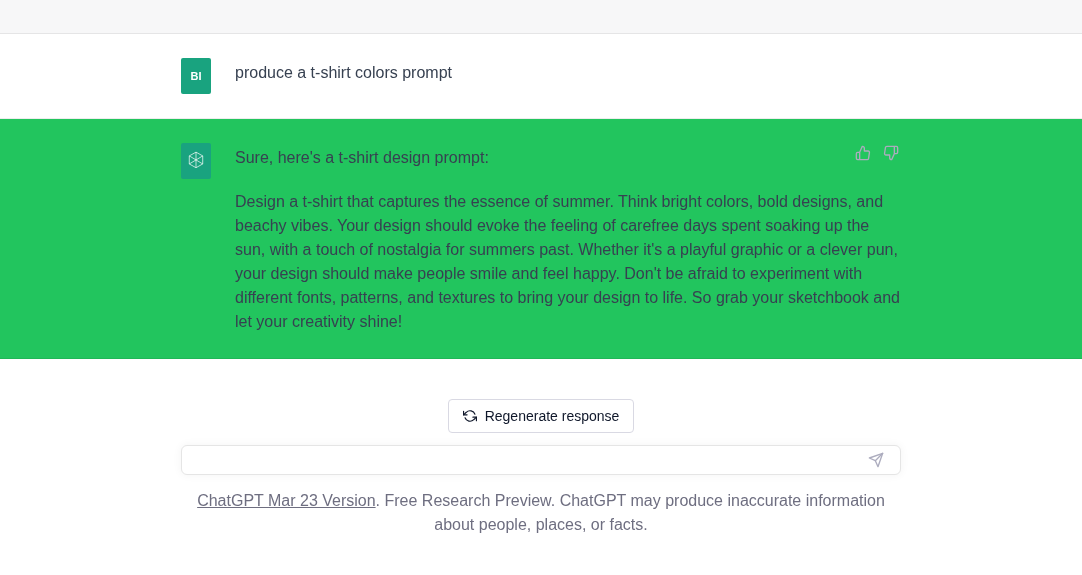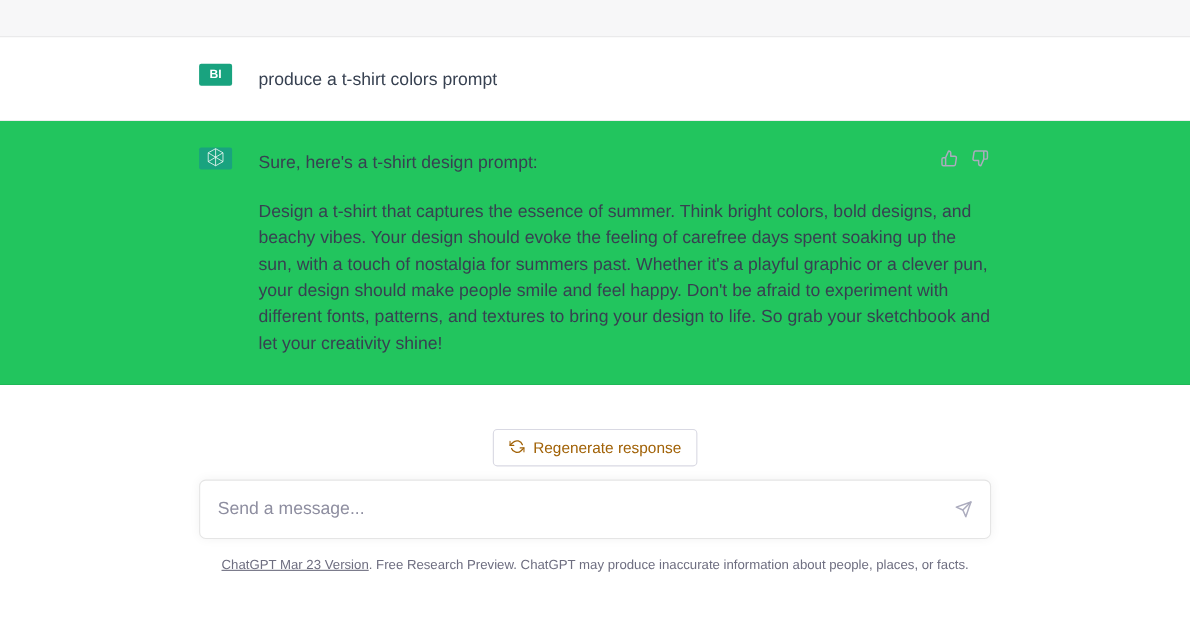--- a/index.html
+++ b/index.html
@@ -24,21 +24,21 @@
     .message-inner {
       max-width: 768px;
       margin: 0 auto;
       padding: 0 24px;
       display: flex;
       gap: 24px;
       position: relative;
     }
     .avatar {
       width: 30px;
-      height: 20px;
+      height: 36px;
       flex-shrink: 0;
       border-radius: 2px;
       display: flex;
       align-items: center;
       justify-content: center;
       font-size: 11px;
       font-weight: 600;
       color: #fff;
     }
     .avatar.user-avatar { background: #19a37f; }
@@ -79,26 +79,27 @@
       padding: 0 24px;
     }
     .regen-wrapper {
       display: flex;
       justify-content: center;
       margin-bottom: 12px;
     }
     .regen-btn {
       border: 1px solid #d9d9e3;
       background: #ffffff;
-      color: #a16207;
+      color: #0f172a;
       border-radius: 4px;
       padding: 8px 14px;
       font-size: 14px;
       cursor: pointer;
       display: inline-flex;
+      align-items: center;
       gap: 8px;
     }
     .regen-btn svg { width: 14px; height: 14px; }
     .input-box {
       position: relative;
       border: 1px solid #e5e5e5;
       border-radius: 6px;
       box-shadow: 0 0 10px rgba(0,0,0,0.05);
       padding: 14px 48px 14px 16px;
       background: #ffffff;
@@ -118,21 +119,21 @@
       top: 50%;
       transform: translateY(-50%);
       color: #acacbe;
       cursor: pointer;
       padding: 4px;
       display: flex;
     }
     .send-btn svg { width: 16px; height: 16px; }
     .footer-text {
       text-align: center;
-      font-size: 12px;
+      font-size: 16px;
       color: #6e6e80;
       margin-top: 14px;
     }
     .footer-text .version { text-decoration: underline; }
   </style>
 </head>
 <body>
 
 <div class="top-bar"></div>
 
@@ -180,21 +181,20 @@
       <button class="regen-btn">
         <svg viewBox="0 0 24 24" fill="none" stroke="currentColor" stroke-width="2" stroke-linecap="round" stroke-linejoin="round">
             <polyline points="1 4 1 10 7 10"></polyline>
             <polyline points="23 20 23 14 17 14"></polyline>
             <path d="M20.49 9A9 9 0 0 0 5.64 5.64L1 10m22 4l-4.64 4.36A9 9 0 0 1 3.51 15"></path>
           </svg>
         <span>Regenerate response</span>
       </button>
     </div>
     <div class="input-box">
-      <input type="text" placeholder="Send a message..." style="">
       <div class="send-btn">
         <svg viewBox="0 0 24 24" fill="none" stroke="currentColor" stroke-width="2" stroke-linecap="round" stroke-linejoin="round">
             <line x1="22" y1="2" x2="11" y2="13"></line>
             <polygon points="22 2 15 22 11 13 2 9 22 2"></polygon>
           </svg>
       </div>
     </div>
     <div class="footer-text">
       <span class="version">ChatGPT Mar 23 Version</span><span>. Free Research Preview. ChatGPT may produce inaccurate information about people, places, or facts.</span>
     </div>

